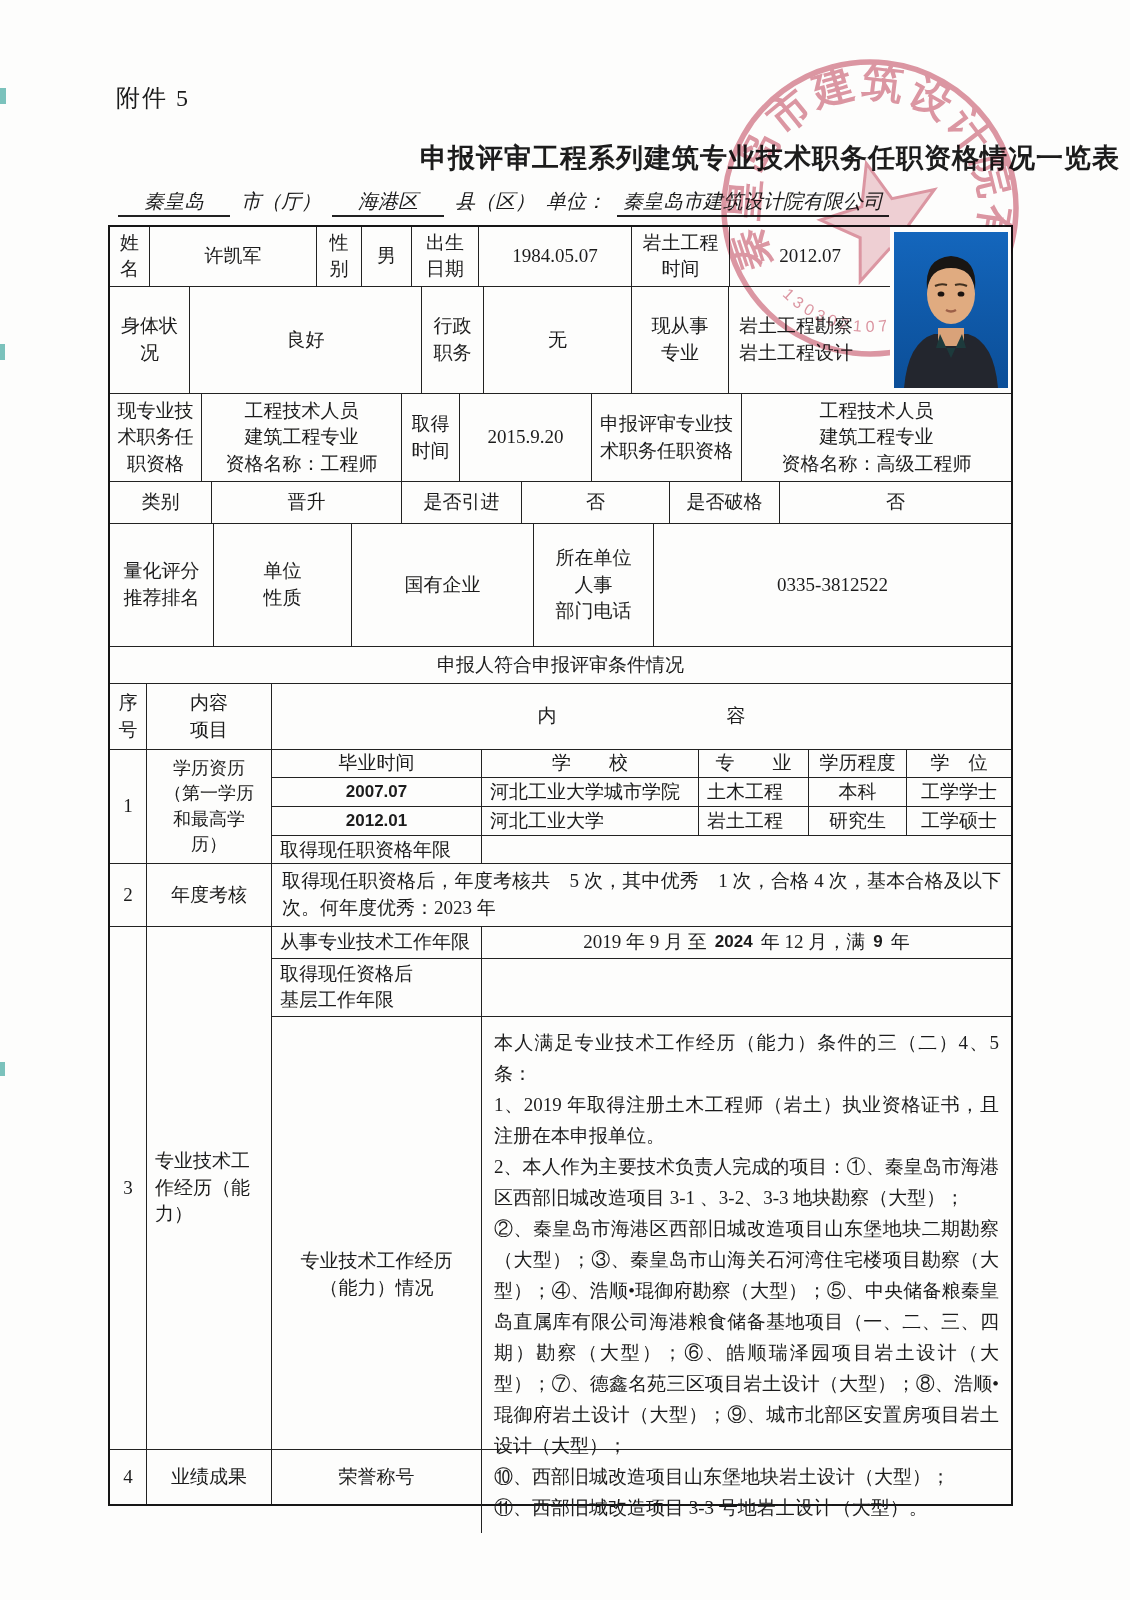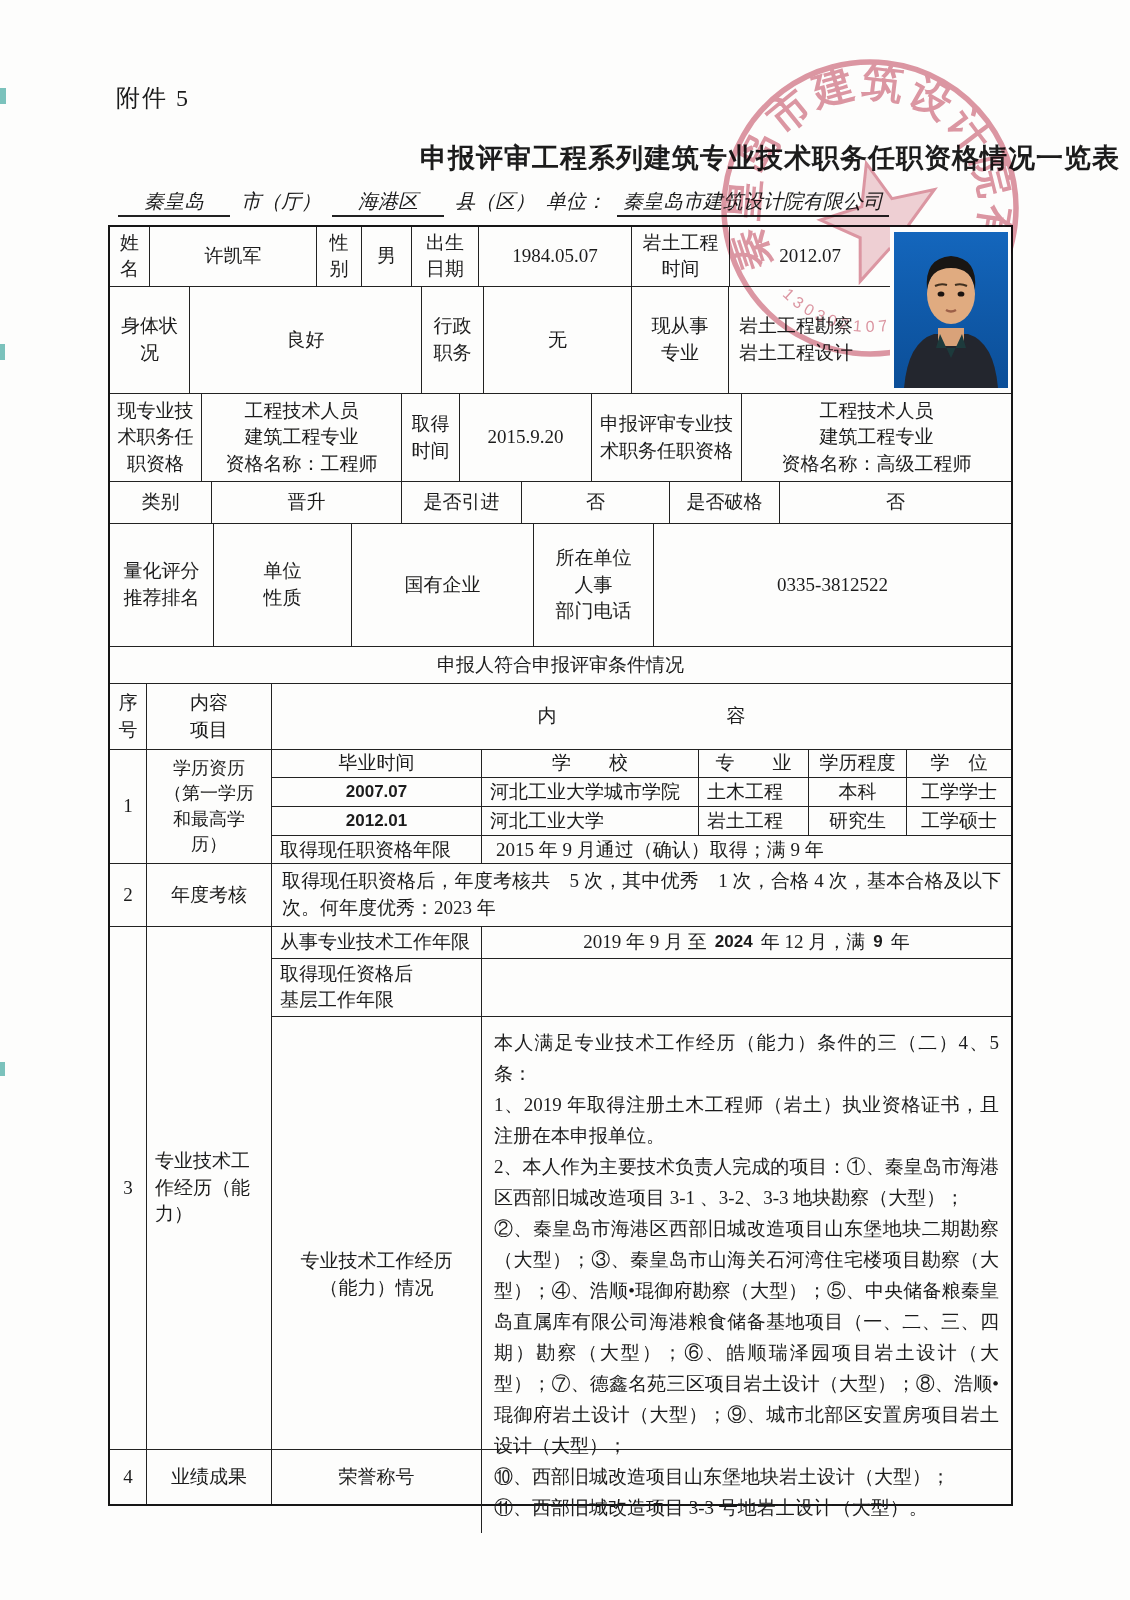--- a/index.html
+++ b/index.html
@@ -187,21 +187,20 @@
         </div>
         <div class="subrow" style="height:29px">
           <div class="cell sans" style="width:210px">2012.01</div>
           <div class="cell left" style="width:217px;padding-left:8px">河北工业大学</div>
           <div class="cell left" style="width:110px;padding-left:8px">岩土工程</div>
           <div class="cell" style="width:98px">研究生</div>
           <div class="cell last">工学硕士</div>
         </div>
         <div class="subrow" style="height:28px">
           <div class="cell left" style="width:210px;padding-left:8px">取得现任职资格年限</div>
-          <div class="cell last left" style="padding-left:14px">2015 年 9 月通过（确认）取得；满 9 年</div>
         </div>
       </div>
     </div>
 
     <div class="row" style="height:63px">
       <div class="cell" style="width:37px">2</div>
       <div class="cell" style="width:125px">年度考核</div>
       <div class="cell last left" style="padding:4px 10px;text-align:justify">取得现任职资格后，年度考核共　5 次，其中优秀　1 次，合格 4 次，基本合格及以下　　次。何年度优秀：2023 年</div>
     </div>
 

